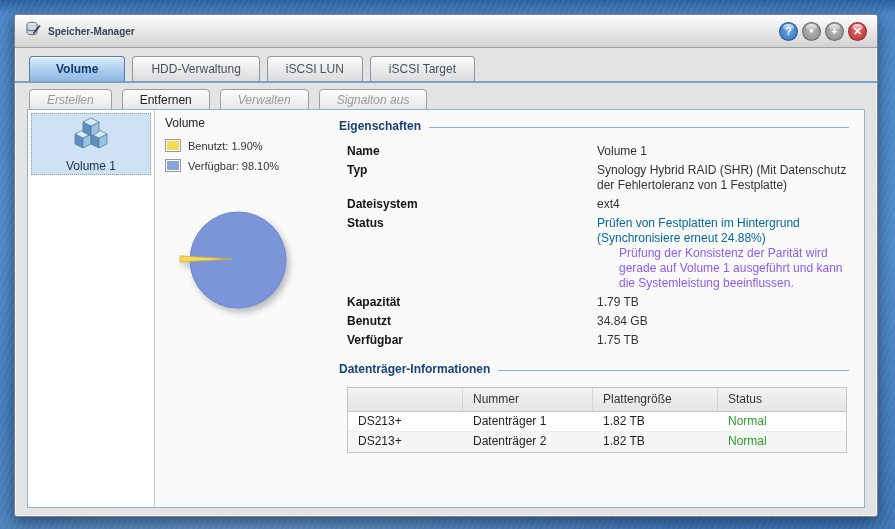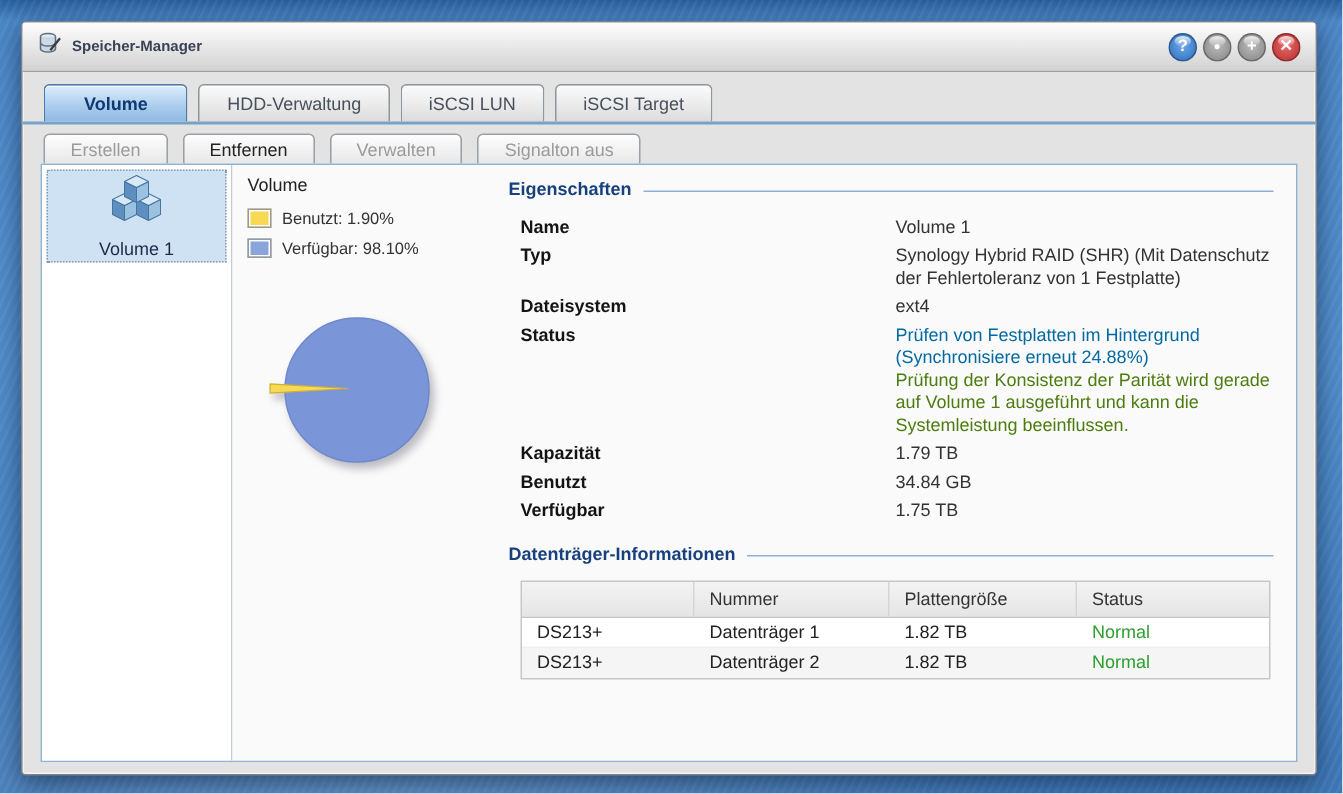--- a/index.html
+++ b/index.html
@@ -54,21 +54,21 @@
     border-color: #4f7ba7; box-shadow: inset 0 1px 0 rgba(255,255,255,.8);
   }
   .tab-underline { position: absolute; left: 0; top: 66px; right: 0; height: 2px; background: #7aa2c8; }
 
   .toolbar { position: absolute; left: 14px; top: 70px; height: 30px; display: flex; align-items: center; gap: 10px; }
   .tb-btn {
     height: 23px; padding: 0 17px; font-size: 12px; color: #222;
     background: linear-gradient(#fdfdfd, #e5e5e5); border: 1px solid #9aa0a6;
     border-radius: 4px; cursor: pointer;
   }
-  .tb-btn.disabled { color: #9b9b9b; }
+  .tb-btn.disabled { color: #9b9b9b; font-style: italic; }
 
   .content { position: absolute; left: 12px; top: 94px; width: 838px; height: 399px; border: 1px solid #8fb2cf; background: #fff; display: flex; }
   .sidebar { width: 127px; background: #fff; border-right: 1px solid #c3cbd3; padding: 3px; }
   .side-item {
     height: 62px; background: #cfe2f4; border: 1px dotted #8a9bac; cursor: pointer;
     display: flex; flex-direction: column; align-items: center; justify-content: center; gap: 3px;
   }
   .side-item .side-label { font-size: 12px; color: #1c2b47; }
 
   .main { flex: 1; position: relative; background: #fafafa; }
@@ -210,21 +210,21 @@
               <span class="pval">Synology Hybrid RAID (SHR) (Mit Datenschutz der Fehlertoleranz von 1 Festplatte)</span>
             </div>
             <div class="prow">
               <span class="plabel">Dateisystem</span>
               <span class="pval">ext4</span>
             </div>
             <div class="prow">
               <span class="plabel">Status</span>
               <span class="pval">
                 <span class="status-info" style="color: #0369a1;">Prüfen von Festplatten im Hintergrund (Synchronisiere erneut 24.88%)</span>
-                <span class="status-warn" style="color: #4d7c0f;">Prüfung der Konsistenz der Parität wird gerade auf Volume 1 ausgeführt und kann die Systemleistung beeinflussen.</span>
+                <span class="status-warn" style="color: #8b5cf6; margin-left: 22px;">Prüfung der Konsistenz der Parität wird gerade auf Volume 1 ausgeführt und kann die Systemleistung beeinflussen.</span>
               </span>
             </div>
             <div class="prow">
               <span class="plabel">Kapazität</span>
               <span class="pval">1.79 TB</span>
             </div>
             <div class="prow">
               <span class="plabel">Benutzt</span>
               <span class="pval">34.84 GB</span>
             </div>

